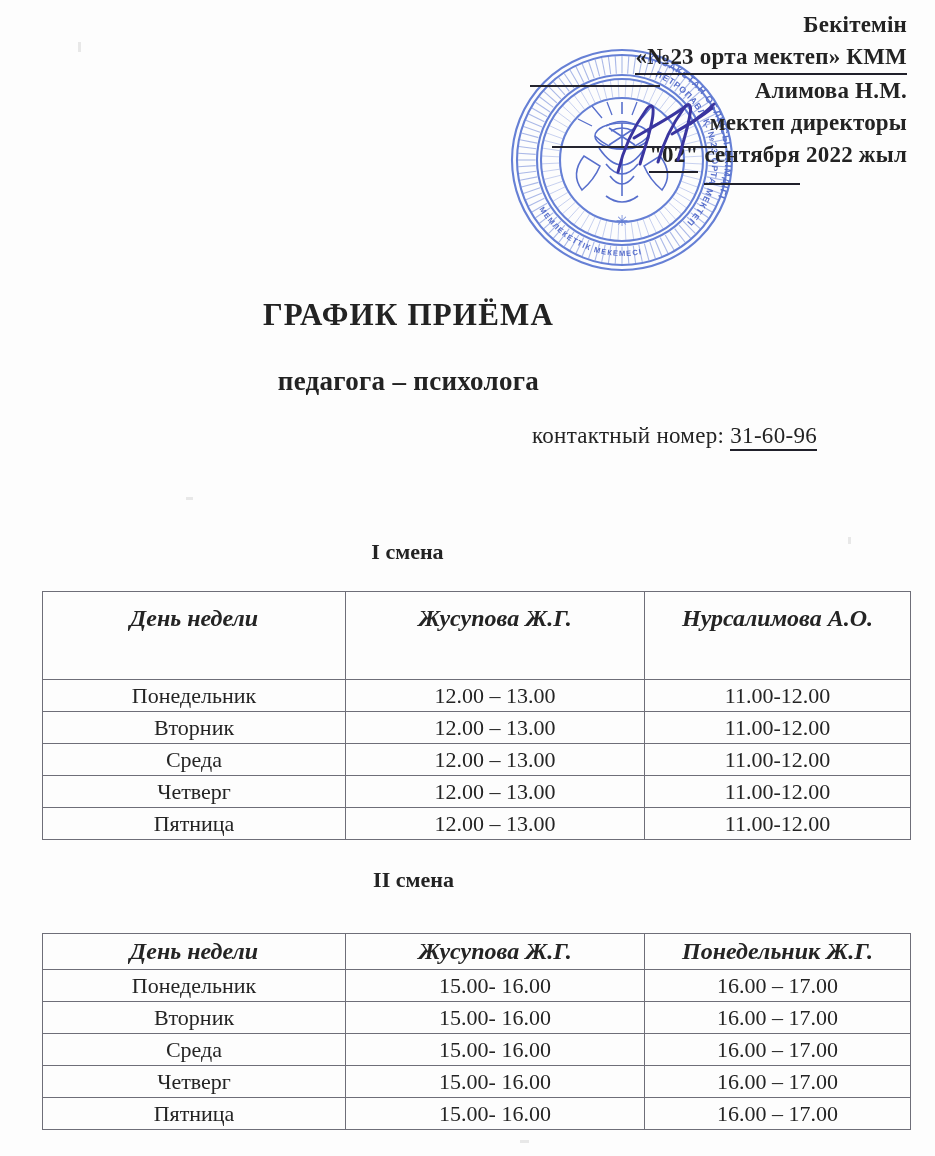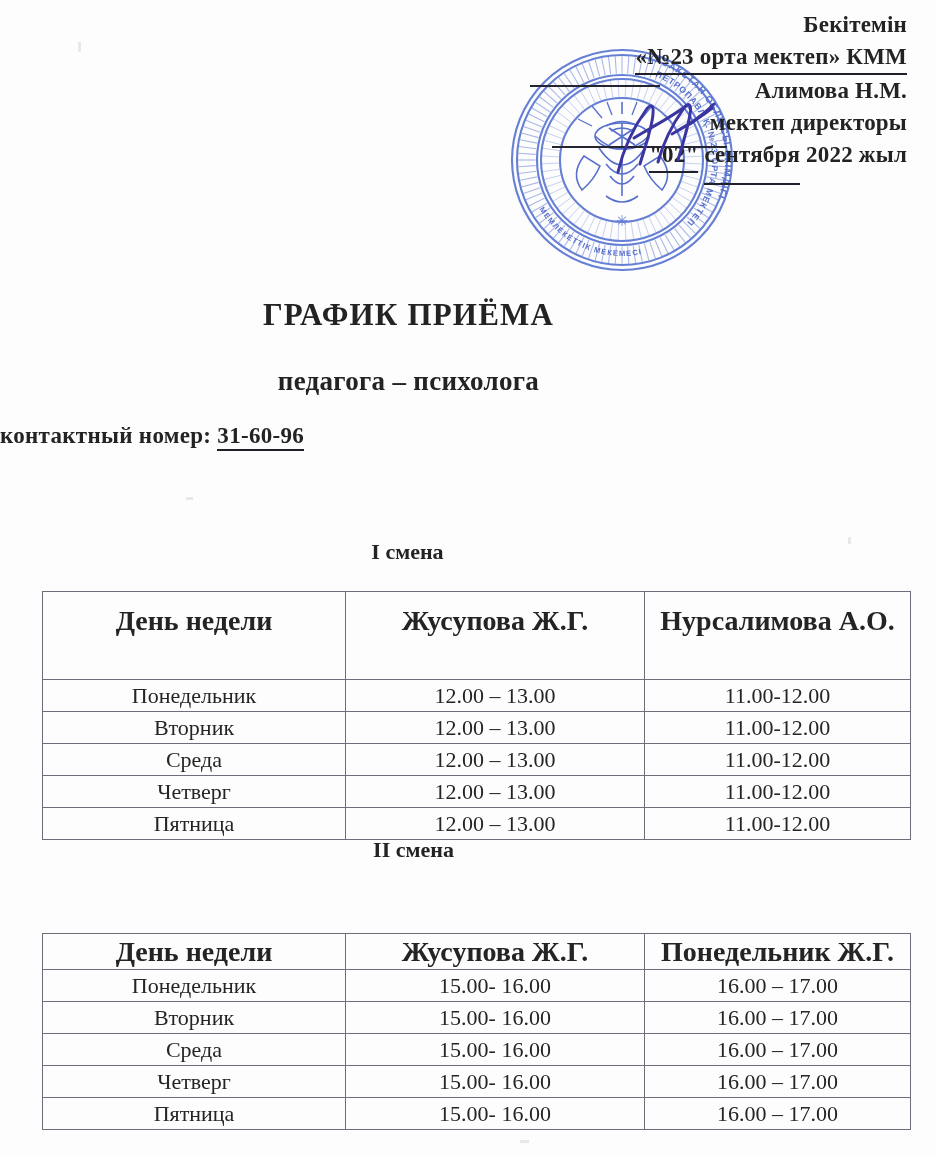--- a/index.html
+++ b/index.html
@@ -116,42 +116,42 @@
     text-align: center;
     font-size: 27px;
     font-weight: bold;
     letter-spacing: .3px;
     padding-right: 118px;
   }
   .title-phone {
     position: absolute;
     left: 0; right: 0;
     top: 423px;
-    text-align: left;
+    text-align: right;
     font-size: 23px;
-    font-weight: bold;
+    font-weight: normal;
     letter-spacing: .3px;
     padding-right: 118px;
   }
   .title-phone .num {
     border-bottom: 2px solid #20202a;
     padding-bottom: 1px;
   }
 
   
   .shift-caption {
     position: absolute;
     left: 0; right: 0;
     text-align: center;
     font-size: 22px;
     font-weight: bold;
     padding-right: 120px;
   }
   #caption-1 { top: 539px; }
-  #caption-2 { top: 837px; margin-left: 12px; }
+  #caption-2 { top: 867px; margin-left: 12px; }
 
   
   .sched-table {
     position: absolute;
     left: 42px;
     width: 868px;
     border-collapse: collapse;
     table-layout: fixed;
   }
   #table-1 { top: 591px; }
@@ -164,21 +164,22 @@
   .sched-table th,
   .sched-table td {
     border: 1px solid #6e6e78;
     text-align: center;
     font-size: 22px;
     color: #242424;
     padding: 0;
   }
   .sched-table th {
     font-weight: bold;
-    font-size: 28px;
+    font-size: 24px;
+    font-style: italic;
   }
   #table-1 thead th { height: 74px; vertical-align: top; padding-top: 13px; }
   #table-2 thead th { height: 35px; vertical-align: middle; }
   .sched-table tbody td { height: 31px; vertical-align: middle; }
 
   
   .sched-table tbody tr:nth-child(2) td { border-top-color: #8a8a92; }
 </style>
 </head>
 <body>

